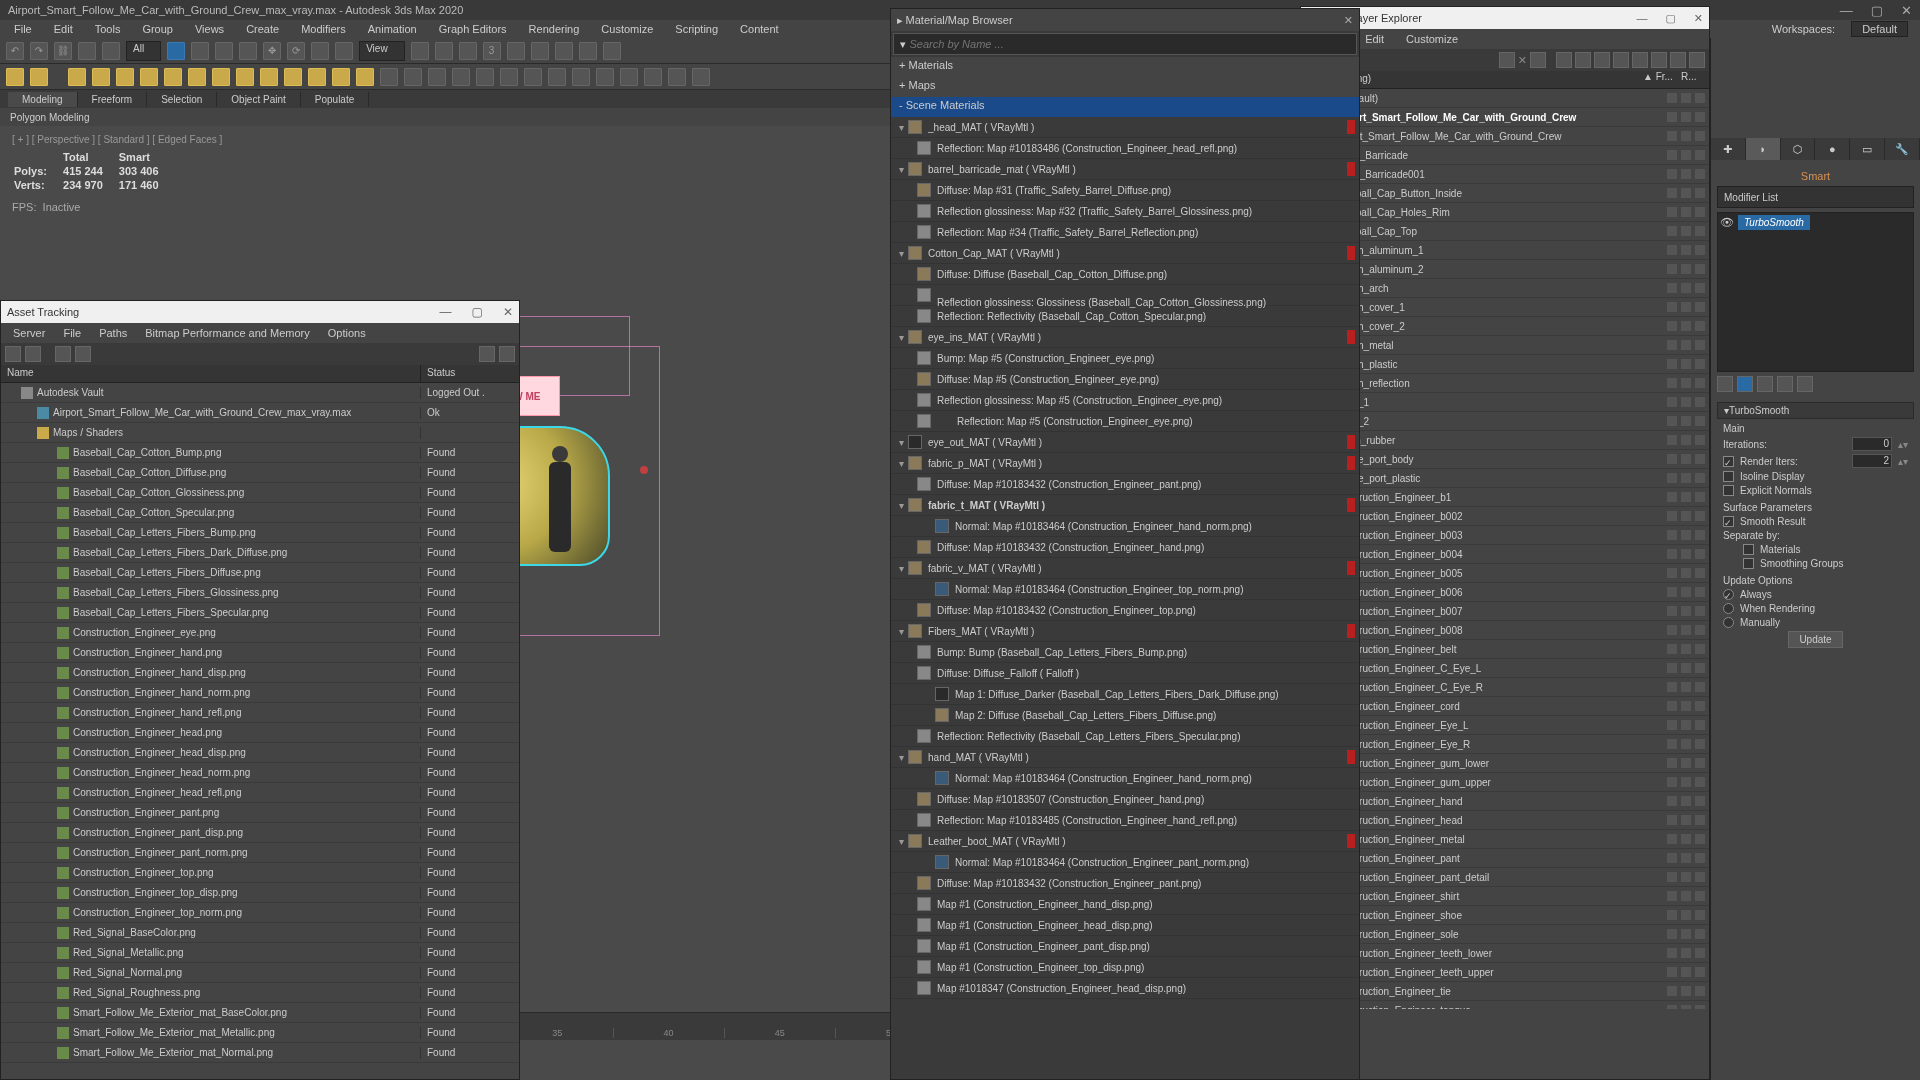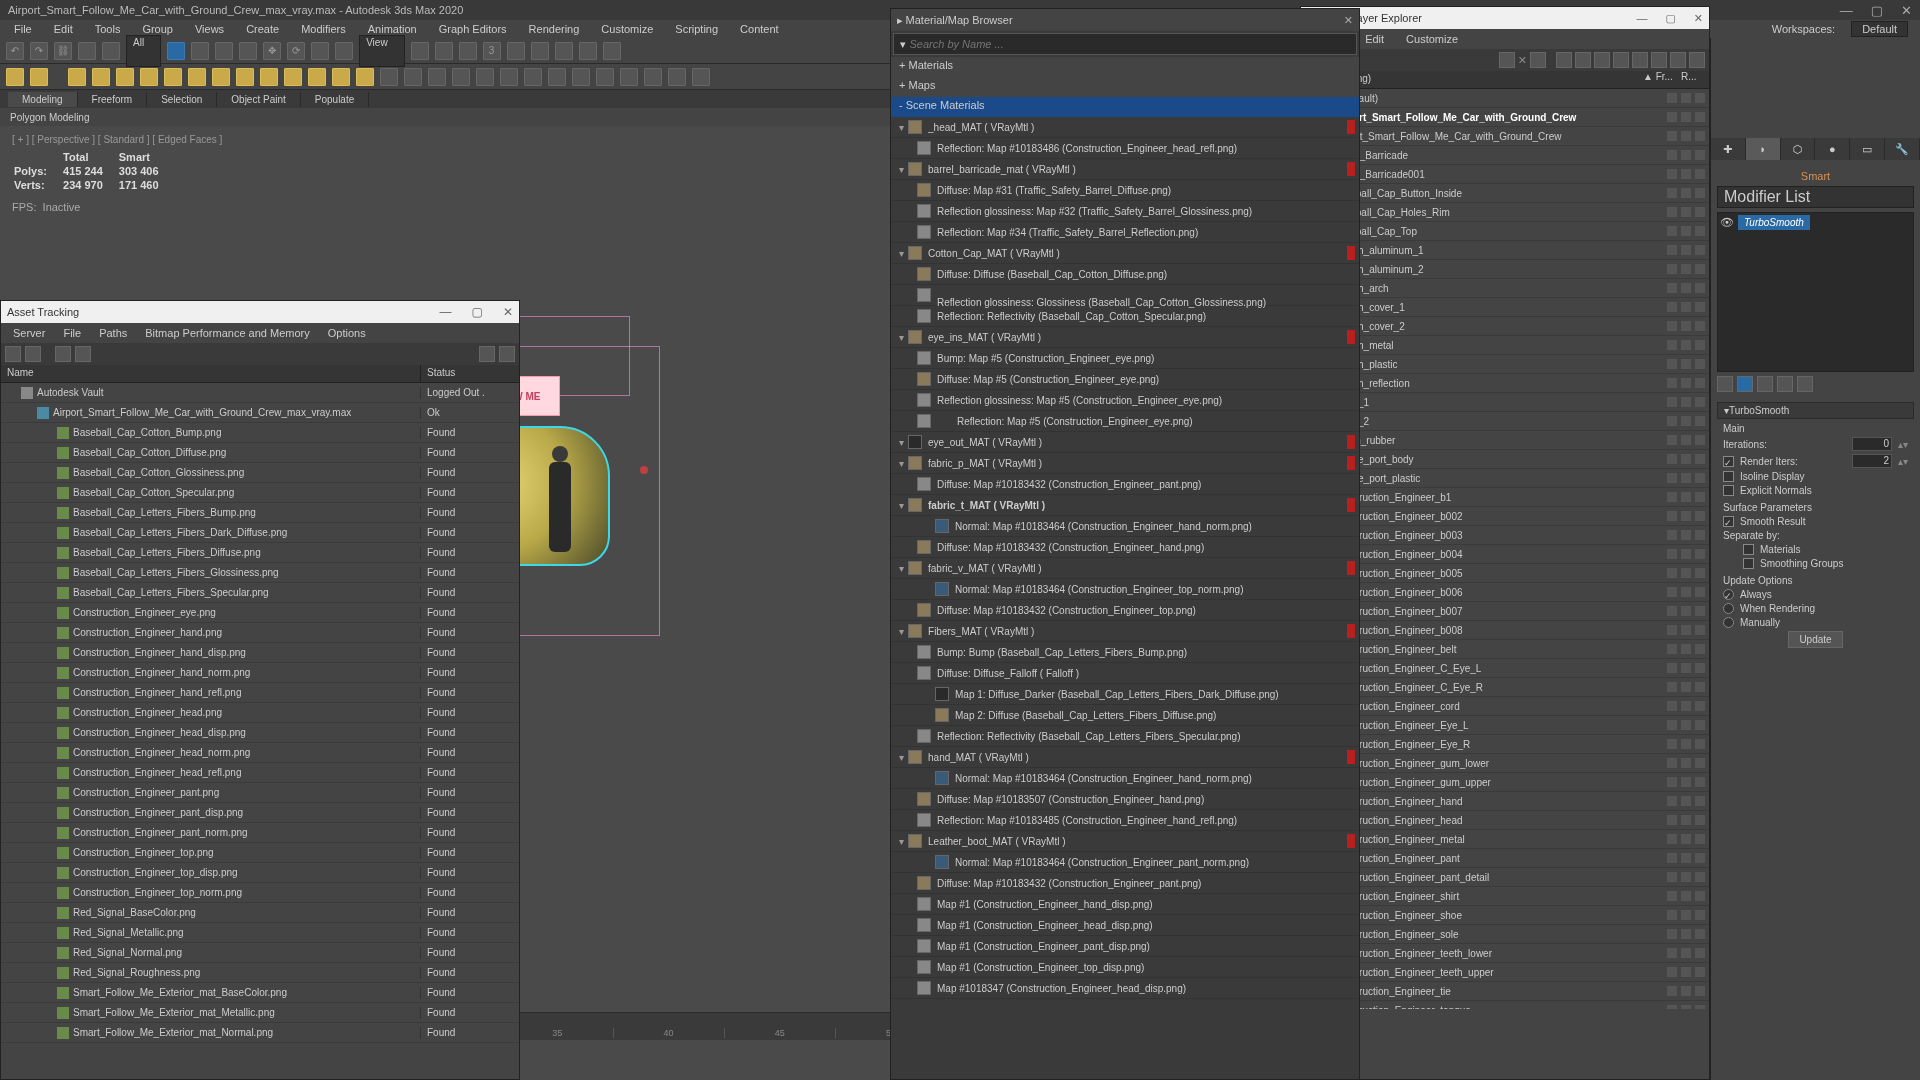--- a/index.html
+++ b/index.html
@@ -8,21 +8,21 @@
 .titlebar-text { font-size: 11px; color: #bbb; }
 .winctrl { margin-left: auto; display: flex; gap: 18px; color: #aaa; font-size: 13px; }
 .menubar { height: 18px; background: #444; display: flex; align-items: center; padding: 0 4px; gap: 2px; }
 .menubar span { padding: 1px 10px; font-size: 11px; color: #ccc; cursor: pointer; }
 .workspace-label { margin-left: auto; display: flex; align-items: center; gap: 6px; padding-right: 8px; }
 .ws-box { background: #333; border: 1px solid #222; padding: 1px 30px 1px 8px; font-size: 11px; color: #ccc; }
 .toolrow { height: 26px; background: #444; display: flex; align-items: center; gap: 6px; padding: 0 6px; border-bottom: 1px solid #2a2a2a; }
 .ticon { width: 18px; height: 18px; background: #555; border: 1px solid #666; border-radius: 1px; display:flex; align-items:center; justify-content:center; font-size:10px; color:#999;}
 .ticon.gold { background: #c9a94a; border-color:#ddbb55;}
 .ticon.sel { background:#2a6aa4; border-color:#3a7ab4;}
-.view-dd { background:#333; border:1px solid #222; padding:1px 16px 18px 6px; font-size:10px; color:#ccc;}
+.view-dd { background:#333; border:1px solid #222; padding:1px 16px 6px 6px; font-size:10px; color:#ccc;}
 .ribbon-tabs { height:18px; background:#3a3a3a; display:flex; align-items:center; gap:0; padding-left:8px;}
 .ribbon-tab { padding:2px 14px; font-size:10px; color:#ccc; border-right:1px solid #2a2a2a;}
 .ribbon-tab.active { background:#4a4a4a; }
 .ribbon-body { height:18px; background:#444; display:flex; align-items:center; padding:0 10px; font-size:10px; color:#ccc;}
 .viewport-area { position:absolute; left:0; top:126px; right:0; bottom:0; background:#4a4a4a;}
 .vp-stats { position:absolute; left:4px; top:4px; width:660px; height:90px; background:transparent; color:#aaa; font-size:11px; padding:4px 8px;}
 .vp-stats .hdr { font-size:10px; color:#999;}
 .vp-stats table { margin-top:4px;}
 .vp-stats td { padding:0 14px 0 0; font-size:11px; color:#ccc;}
 .vp-stats td.b { font-weight:bold; color:#ddd;}
@@ -94,21 +94,21 @@
 .layer-row .mi { width:10px; height:10px; background:#555;}
 .layer-row.bold { font-weight:bold; color:#fff;}
 .layer-row .tri2 { color:#999; width:12px;}
 
 .cmd-panel { position:absolute; right:0; top:38px; width:210px; height:1042px; background:#444; border-left:1px solid #222; z-index:3;}
 .cmd-tabs { height:22px; display:flex; background:#3a3a3a;}
 .cmd-tab { flex:1; display:flex; align-items:center; justify-content:center; border-right:1px solid #2a2a2a;}
 .cmd-tab.active { background:#5a5a5a;}
 .cmd-body { padding:6px;}
 .cmd-heading { text-align:center; font-size:11px; color:#d89050; margin:4px 0;}
-.mod-box { background:#333; border:1px solid #222; height:22px; display:flex; align-items:center; padding:0 6px; font-size:16px; color:#ccc; margin-bottom:4px;}
+.mod-box { background:#333; border:1px solid #222; height:22px; display:flex; align-items:center; padding:0 6px; font-size:10px; color:#ccc; margin-bottom:4px;}
 .mod-stack { background:#2a2a2a; border:1px solid #222; height:160px; padding:2px;}
 .mod-item { background:#2a6aa4; padding:2px 6px; font-size:10px; color:#fff; font-style:italic;}
 .mod-tools { height:20px; display:flex; gap:4px; margin-top:4px;}
 .rollout-hdr { background:#3a3a3a; border:1px solid #2a2a2a; padding:2px 6px; font-size:10px; color:#ccc; margin-top:6px; display:flex; align-items:center;}
 .rollout-body { padding:4px 6px; font-size:10px; color:#ccc;}
 .param-row { display:flex; align-items:center; gap:6px; margin:3px 0;}
 .param-row label { flex:1;}
 .spinner { width:40px; height:14px; background:#2a2a2a; border:1px solid #555; color:#ccc; font-size:10px; text-align:right; padding:0 2px;}
 .chk { width:11px; height:11px; border:1px solid #888; background:#333;}
 .chk.on::after { content:"✓"; color:#ccc; font-size:9px;}
@@ -302,20 +302,27 @@
         <div class="col2">Logged Out .</div>
       </div>
       <div class="asset-row">
         <div class="col1 indent2">
           <span class="ficon max"></span>
           <span>Airport_Smart_Follow_Me_Car_with_Ground_Crew_max_vray.max</span>
         </div>
         <div class="col2">Ok</div>
       </div>
       <div class="asset-row">
+        <div class="col1 indent2">
+          <span class="ficon folder"></span>
+          <span>Maps / Shaders</span>
+        </div>
+        <div class="col2"></div>
+      </div>
+      <div class="asset-row">
         <div class="col1 indent3">
           <span class="ficon img"></span>
           <span>Baseball_Cap_Cotton_Bump.png</span>
         </div>
         <div class="col2">Found</div>
       </div>
       <div class="asset-row">
         <div class="col1 indent3">
           <span class="ficon img"></span>
           <span>Baseball_Cap_Cotton_Diffuse.png</span>

